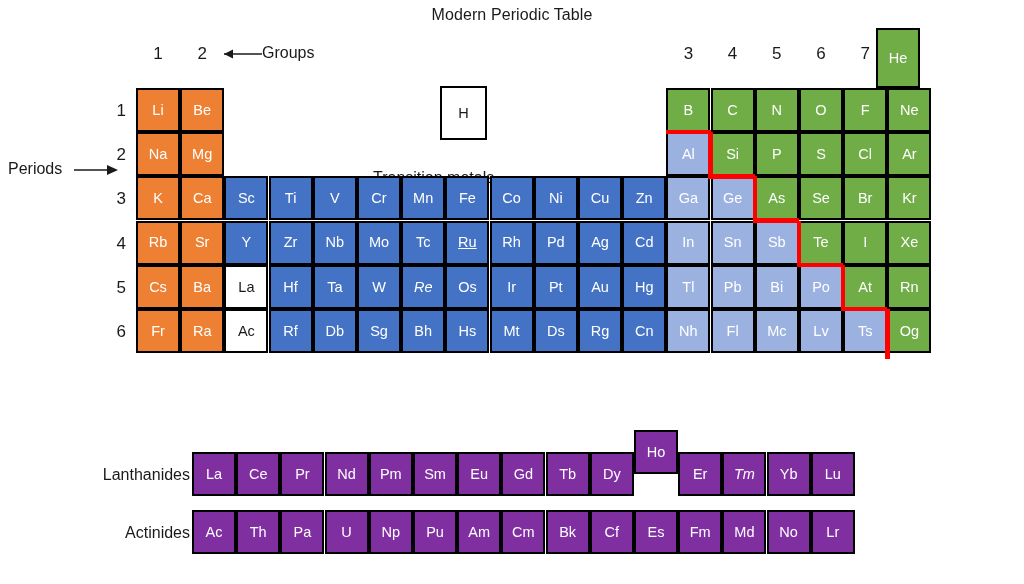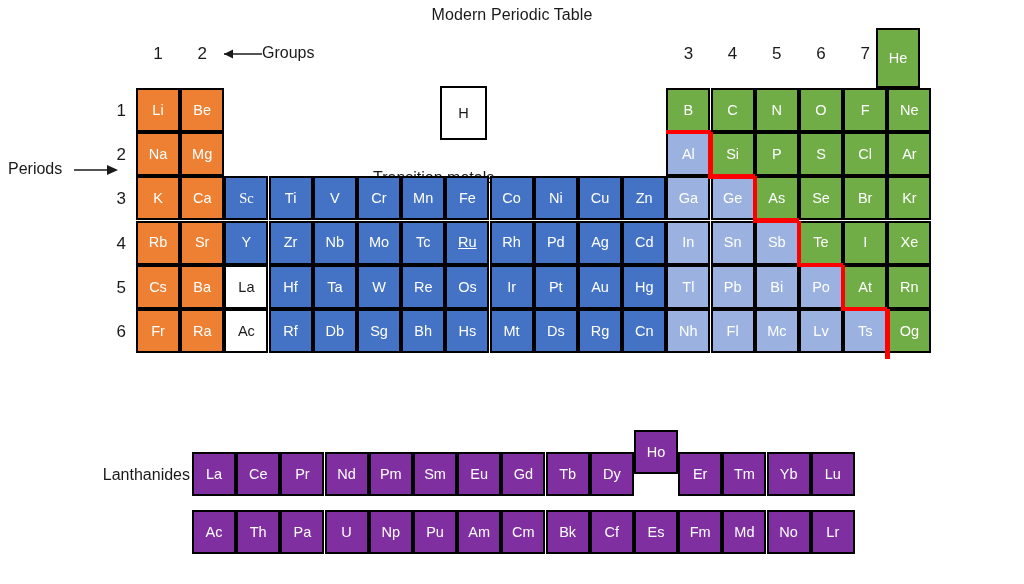--- a/index.html
+++ b/index.html
@@ -169,21 +169,21 @@
       </div>
       <div class="cell c-nonmetal" style="left: 887.4px; top: 132.2px;">
         <span>Ar</span>
       </div>
       <div class="cell c-alkali" style="left: 136px; top: 176.4px;">
         <span>K</span>
       </div>
       <div class="cell c-alkali" style="left: 180.2px; top: 176.4px;">
         <span>Ca</span>
       </div>
-      <div class="cell c-trans" style="left: 224.4px; top: 176.4px; font-family: Liberation Serif, serif;">
+      <div class="cell c-trans" style="left: 224.4px; top: 176.4px;">
         <span>Sc</span>
       </div>
       <div class="cell c-trans" style="left: 268.6px; top: 176.4px;">
         <span>Ti</span>
       </div>
       <div class="cell c-trans" style="left: 312.8px; top: 176.4px;">
         <span>V</span>
       </div>
       <div class="cell c-trans" style="left: 357px; top: 176.4px;">
         <span>Cr</span>
@@ -289,21 +289,21 @@
       </div>
       <div class="cell c-trans" style="left: 268.6px; top: 264.8px;">
         <span>Hf</span>
       </div>
       <div class="cell c-trans" style="left: 312.8px; top: 265px; align-items: center;">
         <span>Ta</span>
       </div>
       <div class="cell c-trans" style="left: 357px; top: 264.8px;">
         <span>W</span>
       </div>
-      <div class="cell c-trans" style="left: 401.2px; top: 264.8px;">
+      <div class="cell c-trans" style="left: 401.2px; top: 264.8px; font-style: italic;">
         <span>Re</span>
       </div>
       <div class="cell c-trans" style="left: 445.4px; top: 264.8px;">
         <span>Os</span>
       </div>
       <div class="cell c-trans" style="left: 489.6px; top: 264.8px;">
         <span>Ir</span>
       </div>
       <div class="cell c-trans" style="left: 533.8px; top: 264.8px;">
         <span>Pt</span>
@@ -432,31 +432,32 @@
       </div>
       <div class="cell c-lanth" style="left: 589.8px; top: 452px;">
         <span>Dy</span>
       </div>
       <div class="cell c-lanth" style="left: 634px; top: 430px;">
         <span>Ho</span>
       </div>
       <div class="cell c-lanth" style="left: 678.2px; top: 452px;">
         <span>Er</span>
       </div>
-      <div class="cell c-lanth" style="left: 722.4px; top: 452px;">
+      <div class="cell c-lanth" style="left: 722.4px; top: 452px; font-style: italic;">
         <span>Tm</span>
       </div>
       <div class="cell c-lanth" style="left: 766.6px; top: 452px;">
         <span>Yb</span>
       </div>
       <div class="cell c-lanth" style="left: 810.8px; top: 452px;">
         <span>Lu</span>
       </div>
     </div>
 
+  <div class="lanth-label" style="left:40px; top:524px; width:150px;">Actinides</div>
   <div id="act-row">
       <div class="cell c-lanth" style="left: 192px; top: 510px;">
         <span>Ac</span>
       </div>
       <div class="cell c-lanth" style="left: 236.2px; top: 510px;">
         <span>Th</span>
       </div>
       <div class="cell c-lanth" style="left: 280.4px; top: 510px;">
         <span>Pa</span>
       </div>

